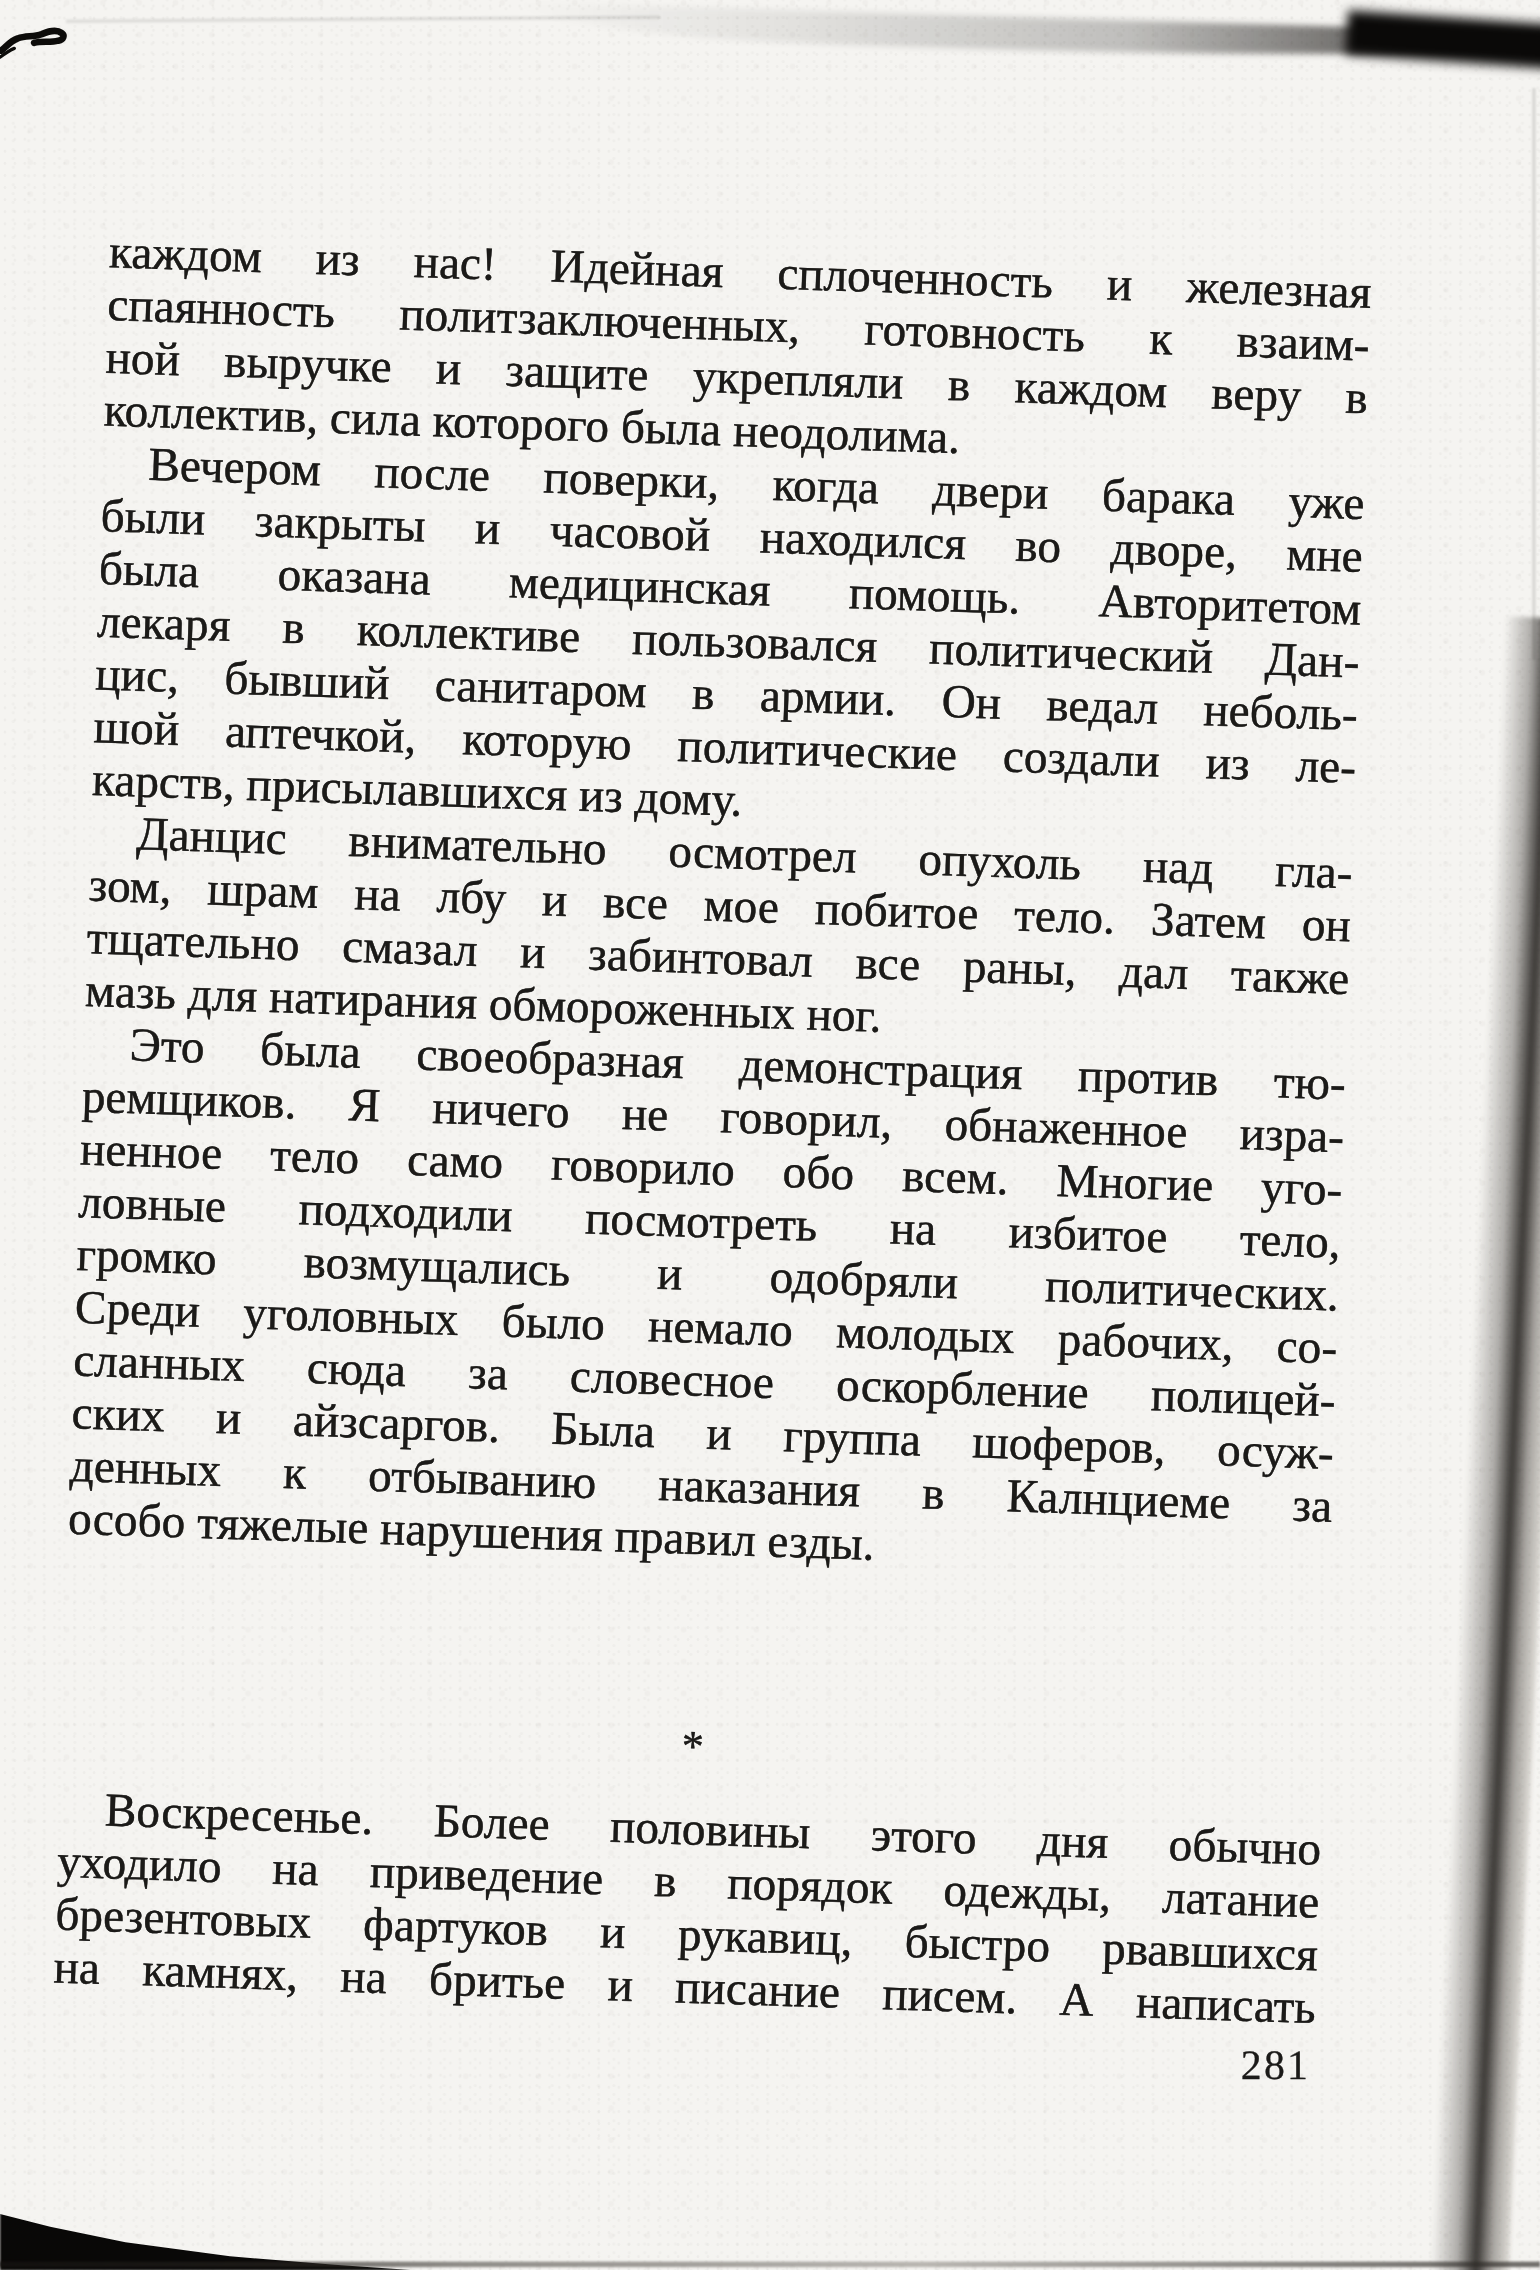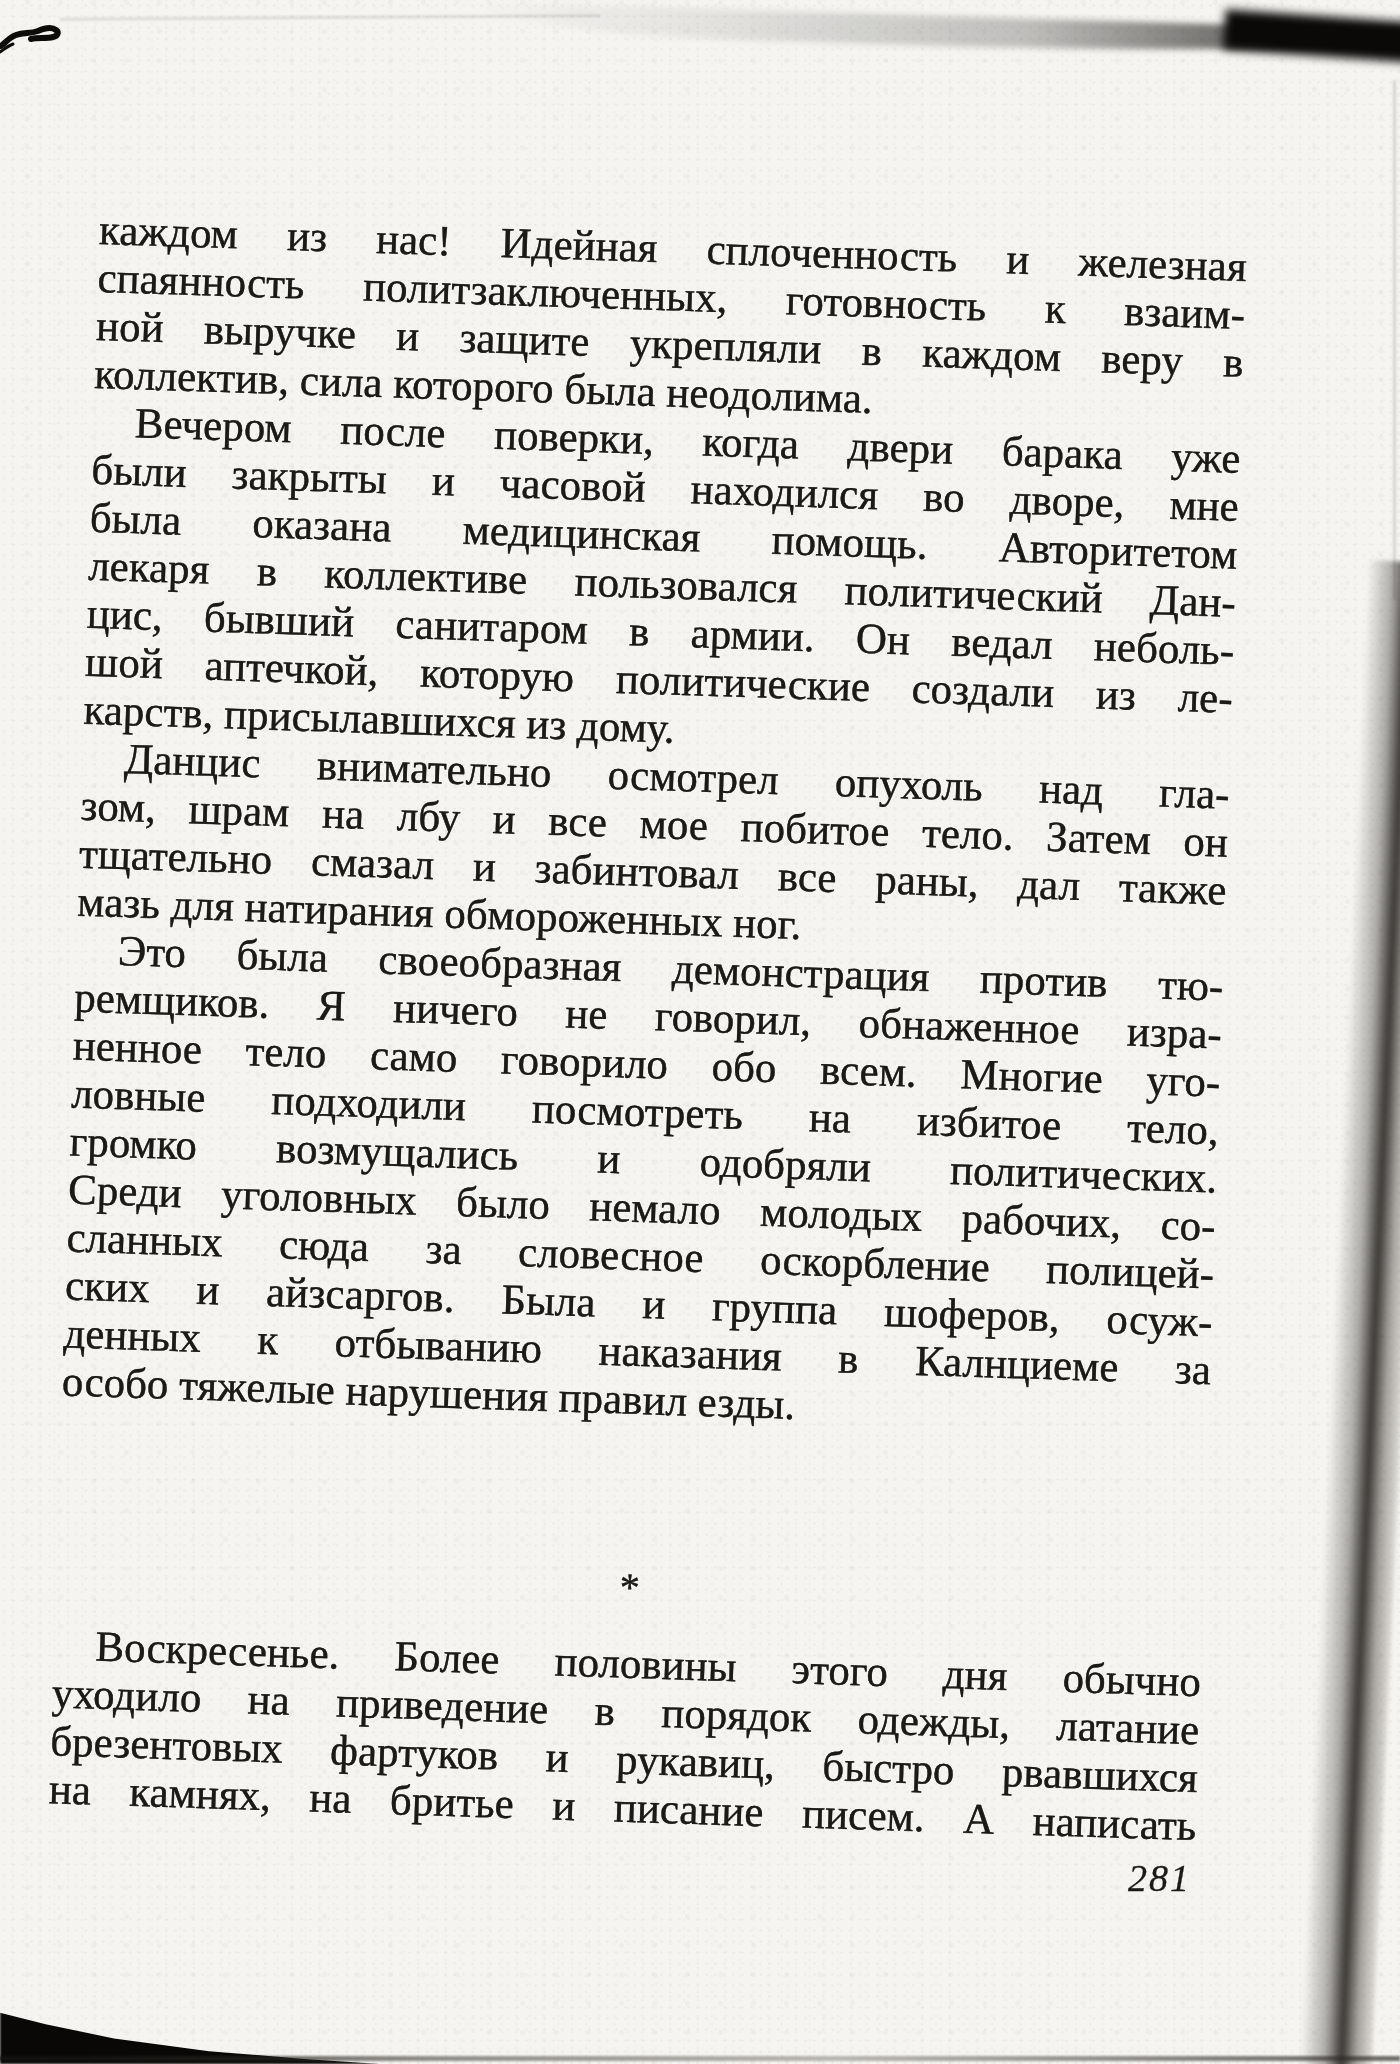--- a/index.html
+++ b/index.html
@@ -113,21 +113,20 @@
     margin: 140px 0 28px 0;
     font-size: 40px;
     line-height: 48px;
   }
   .page-number {
     position: absolute; left: 1128px; top: 1856px;
     font-size: 38px;
     color: var(--ink);
     -webkit-text-stroke: 0.3px currentColor;
     letter-spacing: 2px;
-    font-style: italic;
   }
 </style>
 </head>
 <body>
 
 <div class="page">
 
   <svg class="ink-mark" viewBox="0 0 70 44">
     <path d="M1,34 C6,30 10,25 16,23 C24,20 30,22 38,19 C45,16 52,15 56,18 C59,20 58,24 53,25 C46,27 38,25 31,27" fill="none" stroke="#0d0c0a" stroke-width="6" stroke-linecap="round"></path>
     <path d="M0,40 C4,37 8,34 13,32" fill="none" stroke="#0d0c0a" stroke-width="3" stroke-linecap="round"></path>

